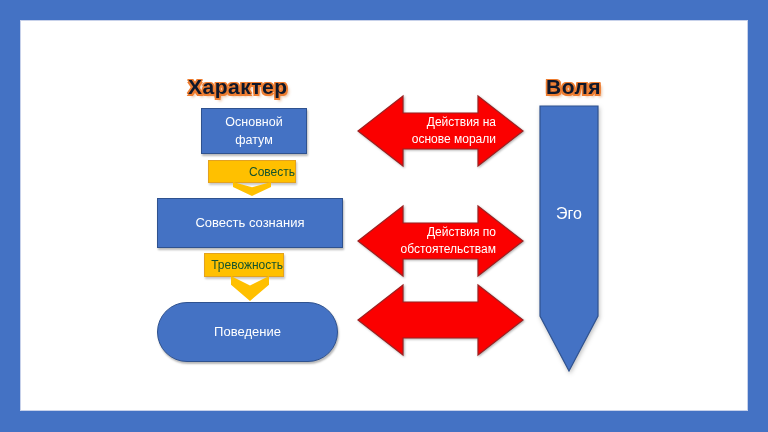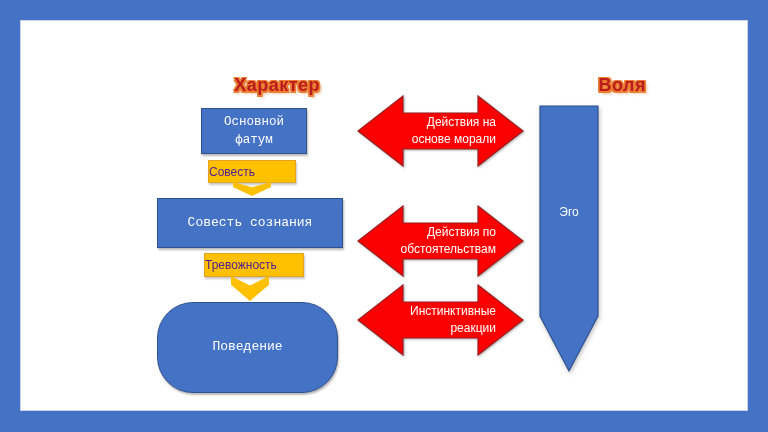--- a/index.html
+++ b/index.html
@@ -9,54 +9,53 @@
     font-family:"Liberation Sans", sans-serif;
   }
   .canvas{
     position:absolute;left:20px;top:20px;width:728px;height:391px;
     background:#ffffff;
     box-shadow: inset 0 0 0 1px #c7d1ea;
   }
   
   .wordart{
     position:absolute;
-    font-size:18px;font-weight:bold;text-align:right;
+    font-size:21px;font-weight:bold;text-align:left;
     letter-spacing:.5px;
-    color:#b91c1c;
+    color:#0f172a;
     text-shadow:
       -1.5px -1.5px 0 #ed7d31, 1.5px -1.5px 0 #ed7d31,
       -1.5px  1.5px 0 #ed7d31, 1.5px  1.5px 0 #ed7d31,
       -1.5px  0     0 #ed7d31, 1.5px  0     0 #ed7d31,
        0     -1.5px 0 #ed7d31, 0      1.5px 0 #ed7d31,
        2.5px 3px 3px rgba(205,120,55,.55);
   }
   .title-character{left:168px;top:55px;width:132px;}
   .title-will{left:526px;top:55px;width:100px;}
 
   
   .bluebox{
     position:absolute;display:flex;align-items:center;justify-content:center;
     background:#4472C4;border:1.5px solid #2f528f;box-sizing:border-box;
     color:#fff;text-align:center;line-height:1.45;
     box-shadow:1px 2px 2px rgba(0,0,0,.28);
-    font-family:Liberation Mono, monospace;
   }
   .box-main-fatum{left:181px;top:88px;width:106px;height:46px;font-size:12.5px;padding:0 8px;}
   .box-fatums{left:137px;top:178px;width:186px;height:50px;font-size:13px;}
-  .box-behavior{left:137px;top:282px;width:181px;height:91px;font-size:13px;border-radius:36px;}
+  .box-behavior{left:137px;top:282px;width:181px;height:60px;font-size:13px;border-radius:36px;}
 
   
   .yellowbox{
-    position:absolute;display:flex;align-items:center;justify-content:flex-start;
+    position:absolute;display:flex;align-items:center;justify-content:flex-end;
     background:#FFC000;border:1px solid #e3a220;box-sizing:border-box;
-    color:#4c1d95;font-size:12px;text-align:center;
+    color:#14532d;font-size:12px;text-align:center;
     box-shadow:1px 1.5px 2px rgba(0,0,0,.22);
   }
   .box-conscience{left:188px;top:140px;width:88px;height:23px;}
-  .box-anxiety{left:184px;top:233px;width:100px;height:24px;}
+  .box-anxiety{left:184px;top:233px;width:80px;height:24px;}
   .chevron{
     position:absolute;background:#FFC000;
     clip-path:polygon(0 0, 50% 38%, 100% 0, 100% 35%, 50% 100%, 0 35%);
   }
   .chevron-1{left:213px;top:162px;width:38px;height:14px;}
   .chevron-2{left:211px;top:256px;width:38px;height:25px;}
 
   
   .redarrow{position:absolute;left:337px;width:167px;height:74px;}
   .redarrow svg{position:absolute;left:0;top:0;filter:drop-shadow(1px 1.5px 1px rgba(0,0,0,.3));}
@@ -67,21 +66,21 @@
   }
   .arrow-morality{top:74px;}
   .arrow-circumstance{top:184px;}
   .arrow-instinct{top:263px;}
 
   
   .ego-arrow{position:absolute;left:519px;top:85px;width:60px;height:268px;}
   .ego-arrow svg{position:absolute;left:0;top:0;filter:drop-shadow(1px 2px 2px rgba(0,0,0,.25));}
   .ego-label{
     position:absolute;left:0;top:100px;width:100%;
-    color:#fff;font-size:12px;text-align:center;
+    color:#fff;font-size:16px;text-align:center;
   }
 </style>
 </head>
 <body>
 
 <div class="slide">
   <div class="canvas">
 
     <div class="wordart title-character">Характер</div>
     <div class="wordart title-will">Воля</div>
@@ -119,21 +118,20 @@
       <svg width="167" height="74" viewBox="0 0 167 74">
         <polygon points="1,37 46,2 46,19 121,19 121,2 166,37 121,72 121,55 46,55 46,72" stroke-width="1.2" fill="#FB0000" stroke="#9C2020"></polygon>
       </svg>
       <div class="arrow-label">Действия по обстоятельствам</div>
     </div>
 
     <div class="redarrow arrow-instinct">
       <svg width="167" height="74" viewBox="0 0 167 74">
         <polygon points="1,37 46,2 46,19 121,19 121,2 166,37 121,72 121,55 46,55 46,72" stroke-width="1.2" fill="#FB0000" stroke="#9C2020"></polygon>
       </svg>
-      <div class="arrow-label">Инстинктивные реакции</div>
     </div>
 
     <div class="ego-arrow">
       <svg width="60" height="268" viewBox="0 0 60 268">
         <polygon points="1,1 59,1 59,211 30,266 1,211" stroke-width="1.2" fill="#4472C4" stroke="#2F528F"></polygon>
       </svg>
       <div class="ego-label">Эго</div>
     </div>
 
   </div>

